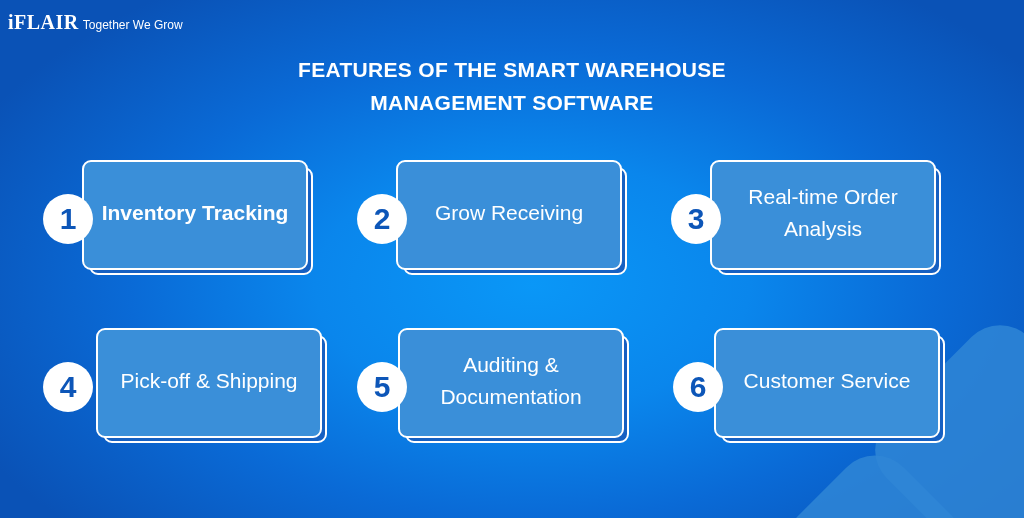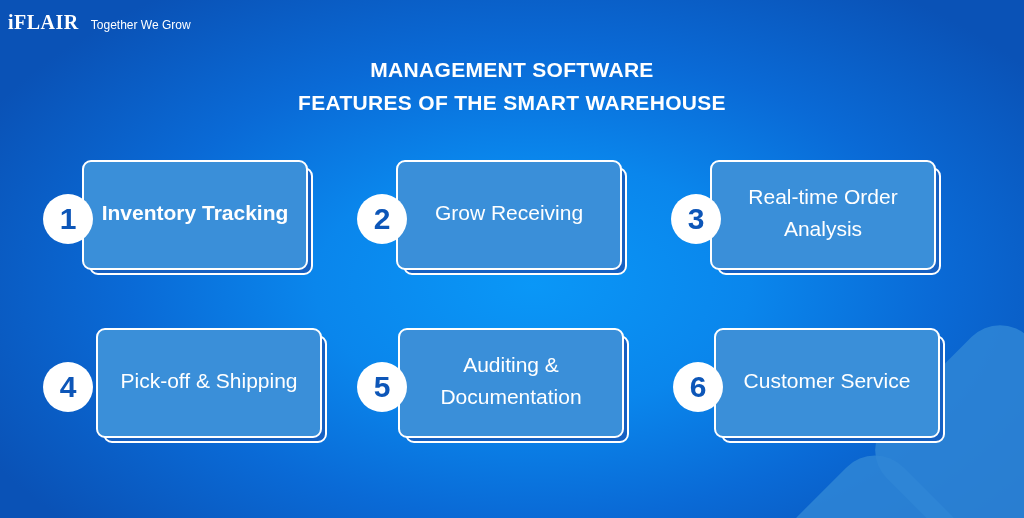--- a/index.html
+++ b/index.html
@@ -6,21 +6,21 @@
     body {
       width: 1024px; height: 518px; overflow: hidden; position: relative;
       font-family: "Liberation Sans", "DejaVu Sans", sans-serif;
       background: radial-gradient(ellipse 620px 360px at 52% 55%, #0a97f7 0%, #0a86ec 35%, #0a6ad6 65%, #0a52b6 100%);
     }
     .bg-shape {
       position: absolute; background: #2f86d6; border-radius: 40px;
       transform: rotate(45deg); opacity: 0.85;
     }
     .logo {
-      position: absolute; left: 8px; top: 11px; display: flex; align-items: baseline; gap: 12px;
+      position: absolute; left: 8px; top: 11px; display: flex; align-items: baseline; gap: 4px;
     }
     .logo-mark {
       font-family: "Liberation Serif", "DejaVu Serif", serif; font-weight: bold;
       color: #ffffff; font-size: 20px; letter-spacing: 0.5px;
     }
     .logo-tag { color: #ffffff; font-size: 12px; }
     .title {
       position: absolute; left: 0; width: 1024px; top: 53px; text-align: center;
       color: #ffffff; font-weight: bold; font-size: 21px; line-height: 33px; letter-spacing: 0.3px;
     }
@@ -46,22 +46,22 @@
 
 <div class="bg-shape" style="left:900px; top:350px; width:200px; height:200px;"></div>
 <div class="bg-shape" style="left:800px; top:470px; width:150px; height:150px;"></div>
 
 <div class="logo">
   <span class="logo-mark">iFLAIR</span>
   <span class="logo-tag">Together We Grow</span>
 </div>
 
 <div class="title">
+  <div>FEATURES OF THE SMART WAREHOUSE</div>
   <div>MANAGEMENT SOFTWARE</div>
-  <div>FEATURES OF THE SMART WAREHOUSE</div>
 </div>
 
 <div class="card-wrap" style="left:82px; top:160px;font-weight:bold;">
   <div class="card-back"></div>
   <div class="card-front">Inventory Tracking</div>
 </div>
 <div class="badge" style="left:43px; top:194px;">1</div>
 
 <div class="card-wrap" style="left:396px; top:160px;">
   <div class="card-back"></div>

